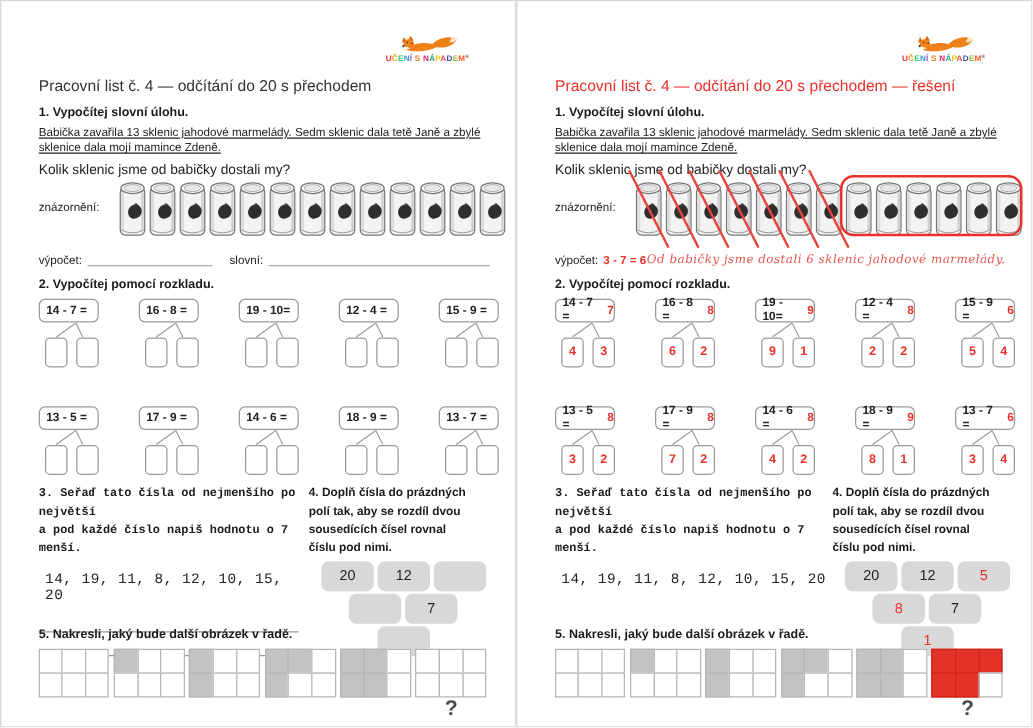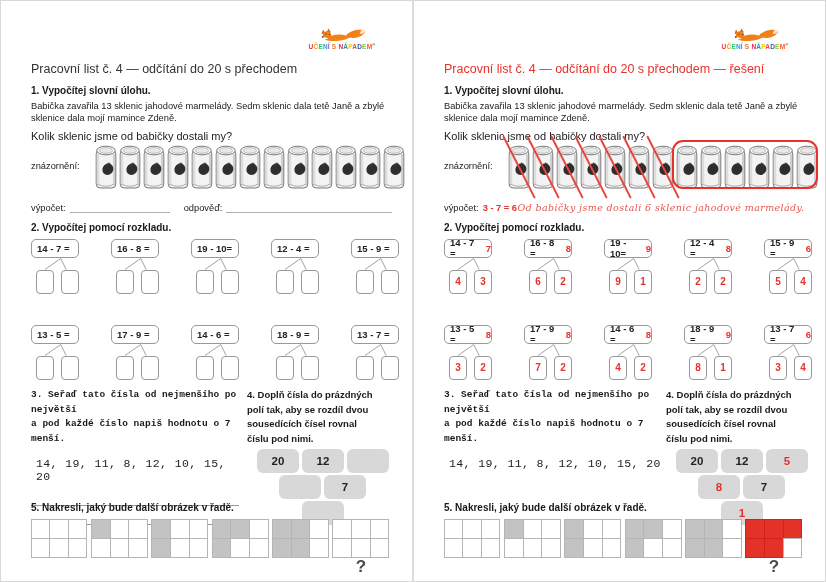--- a/index.html
+++ b/index.html
@@ -13,21 +13,21 @@
   
   .logo{width:92px;margin-left:auto;margin-right:4px;height:30px;display:flex;flex-direction:column;align-items:center;}
   .logo svg{height:17px;width:80px;margin-bottom:-2px;}
   .logo-text{font-size:6.5px;font-weight:bold;letter-spacing:.2px;white-space:nowrap;}
   .logo-text sup{font-size:4px;color:#555;}
 
   .title{font-size:12.5px;margin-top:5px;color:#333;}
   .solved .title{color:#e8312a;}
 
   .sec-h{font-weight:bold;font-size:10px;margin-top:9px;color:#1a1a1a;}
-  .body-text{font-size:9.3px;margin-top:4px;line-height:1.34;width:356px;}
+  .body-text{font-size:9.3px;margin-top:4px;line-height:1.34;width:356px;text-decoration:underline;}
   .question{font-size:11px;margin-top:5px;}
 
   
   .jar-area{display:flex;margin-top:1px;height:47px;}
   .jar-label{font-size:9.3px;width:64px;margin-top:18px;flex:none;}
   .jars{position:relative;display:flex;align-items:flex-end;}
   .jar-wrap{position:relative;width:22px;height:46px;margin-right:2px;flex:none;}
   .jar-wrap svg{position:absolute;left:0;top:0;}
   .cross{position:absolute;left:10px;top:-12px;width:2.4px;height:70px;background:#e8453c;transform:rotate(-27deg);z-index:3;border-radius:1px;}
   .circle-overlay{position:absolute;border:2.4px solid #e8312a;border-radius:11px;top:-3px;height:49px;z-index:2;box-sizing:border-box;}
@@ -61,21 +61,21 @@
   .s3-numbers{font-size:11.5px;margin-top:10px;margin-left:5px;letter-spacing:.4px;}
   .blank-line{border-bottom:1px solid #999;width:208px;margin-top:22px;}
   .blank-line.second{margin-top:18px;}
   .s3-answers{color:#e8312a;font-size:10.5px;margin-top:10px;margin-left:38px;line-height:1.95;white-space:pre;}
   .s4-col{width:146px;margin-left:auto;}
   .pyramid{margin-top:2px;margin-left:10px;}
   .py-row{display:flex;margin-top:2px;}
   .py-row.r2{margin-left:22px;}
   .py-row.r3{margin-left:45px;}
   .py-box{width:42px;height:24px;background:#d8d8d8;border-radius:6px;margin-right:3px;display:flex;
-          align-items:center;justify-content:center;font-size:11.5px;font-weight:bold;color:#222;flex:none;}
+          align-items:center;justify-content:center;font-size:11.5px;font-weight:normal;color:#222;flex:none;}
   .py-box.red{color:#e8312a;}
 
   
   .s5-h{margin-top:2px;}
   .s5-grids{display:flex;justify-content:space-between;margin-top:7px;width:358px;}
   .mini-grid{width:56px;}
   .grid-table{display:grid;grid-template-columns:repeat(3,1fr);grid-template-rows:repeat(2,1fr);
               width:56px;height:38px;box-sizing:border-box;}
   .cell{border:1px solid #b5b5b5;box-sizing:border-box;margin:-0.5px;background:#fff;}
   .cell.gray{background:#c3c3c3;}
@@ -267,21 +267,21 @@
               <path d="M14.5 19.5 C18 20.8 19.3 24.5 17.6 27.8 C15.9 31 11.2 32 8.8 29.5 C6.5 27 7.2 22.6 10.3 20.6 C11.7 19.7 13.2 19.1 14.5 19.5 Z" fill="#2e2e2e"></path>
               <path d="M13.5 18.2 L15.8 19.9 L12.6 20.6 Z" fill="#444"></path>
             </svg>
           </span>
         </div>
   </div>
 
   <div class="calc-row">
     <span>výpočet:</span>
     <span class="fill-line line1"></span>
-    <span class="odp-label">odpověď:</span>
+    <span class="odp-label">slovní:</span>
     <span class="fill-line line2"></span>
 
   </div>
 
   <div class="sec-h">2. Vypočítej pomocí rozkladu.</div>
   <div class="s2-grid">
         <div class="prob">
           <div class="prob-box">
             <span>14 - 7 =</span>
           </div>

